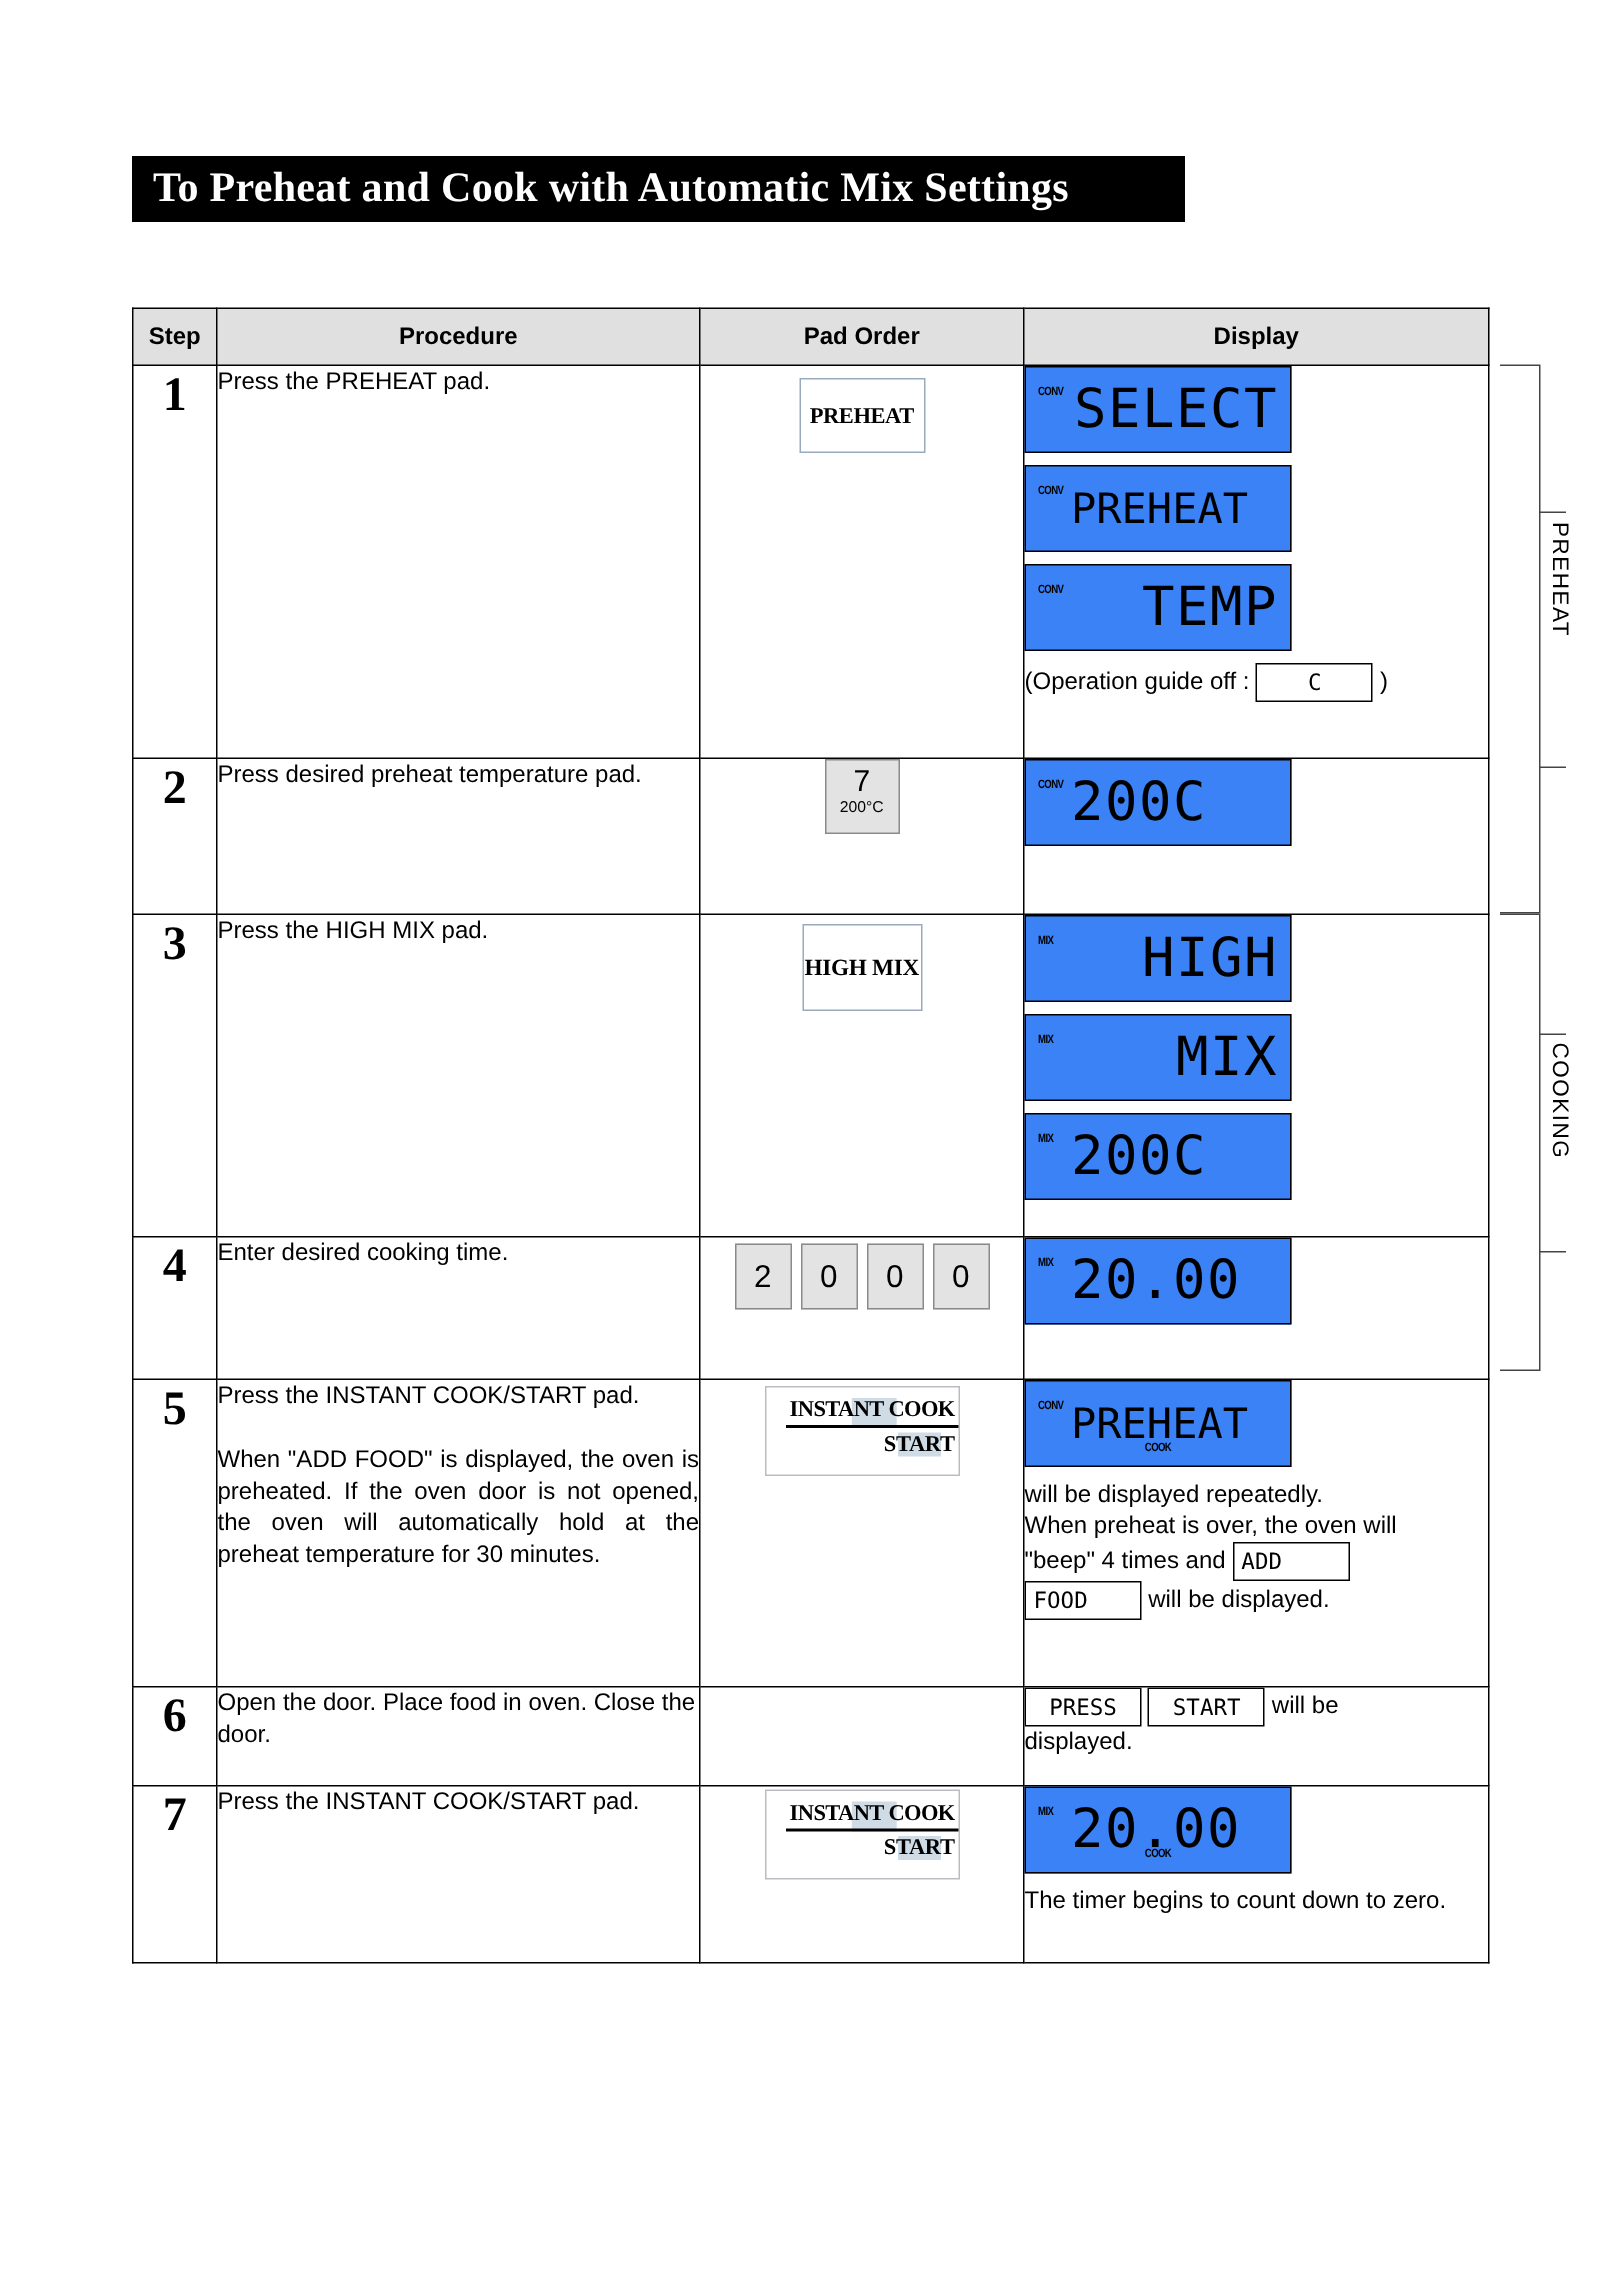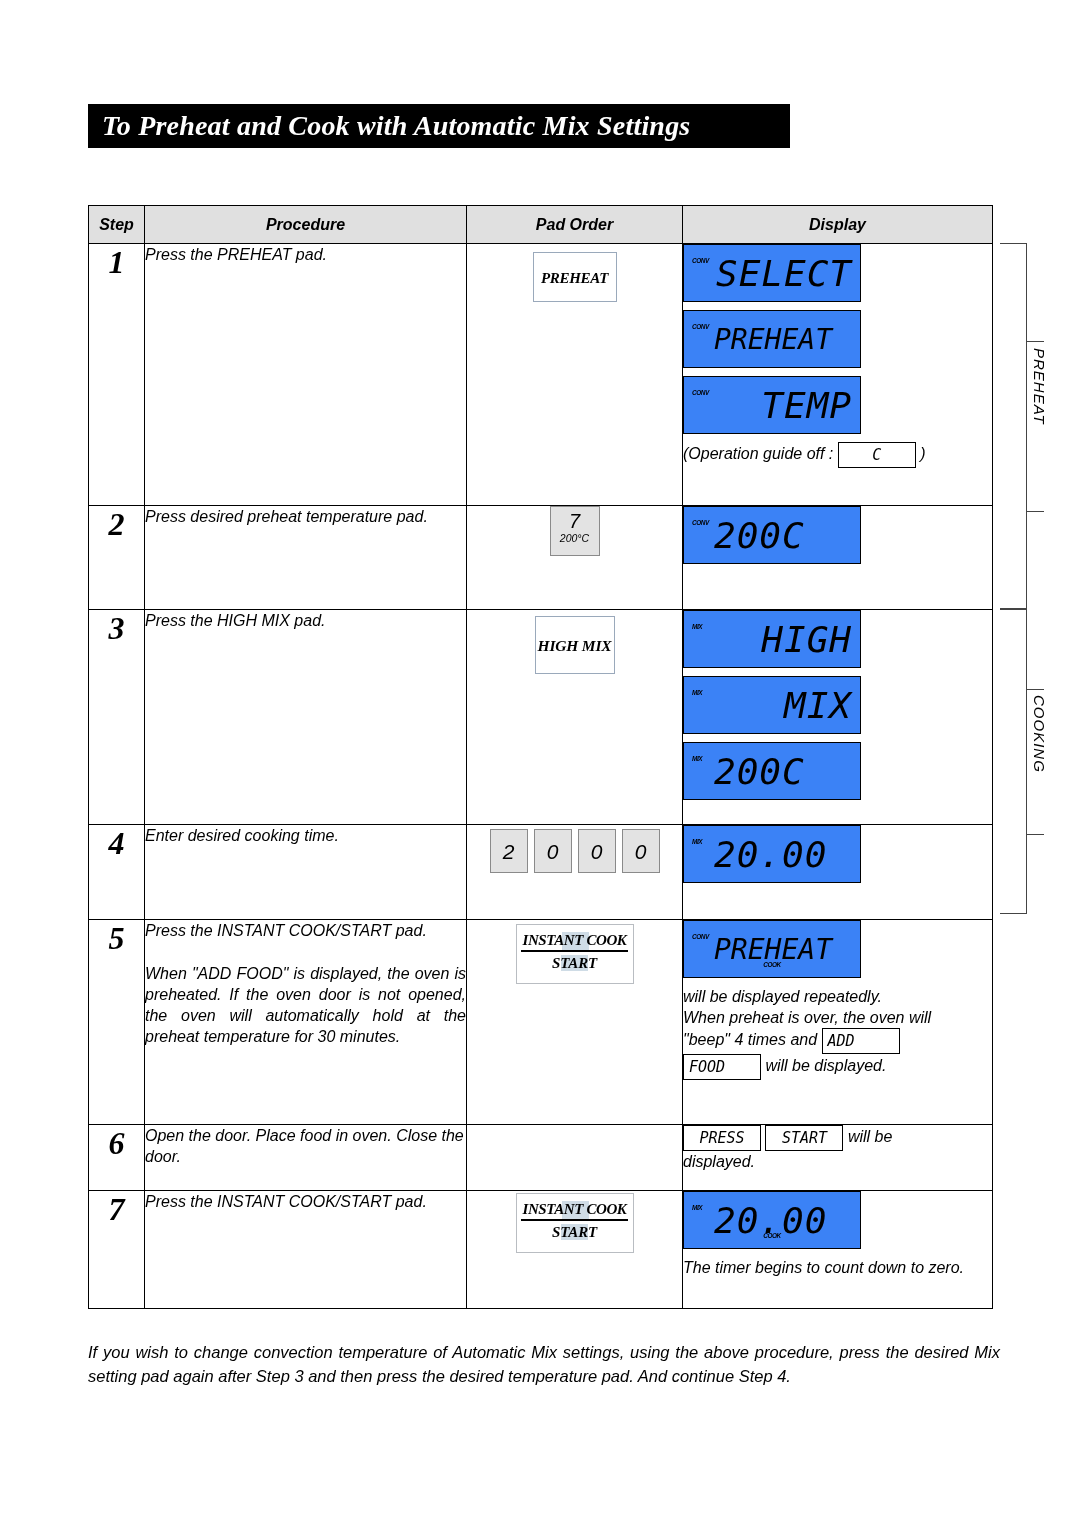--- a/index.html
+++ b/index.html
@@ -7,21 +7,21 @@
   body {
     width: 1080px;
     height: 1526px;
     background: #ffffff;
     font-family: "Liberation Sans", sans-serif;
     color: #000000;
     position: relative;
     overflow: hidden;
   }
 
-  .page { position: relative; width: 1080px; height: 1526px; font-style: italic; }
+  .page { position: relative; width: 1080px; height: 1526px; }
 
   
   .title-banner {
     position: absolute;
     left: 88px;
     top: 104px;
     width: 702px;
     height: 44px;
     background: #000000;
     display: flex;
@@ -117,23 +117,24 @@
     font-size: 15px;
     letter-spacing: -0.3px;
   }
   .pad-highmix {
     width: 80px; height: 58px;
     line-height: 58px;
     font-size: 15.5px;
     letter-spacing: -0.2px;
   }
   .pad-instant {
-    width: 118px; height: 60px;
+    width: 130px; height: 60px;
     border: 1.5px solid #b9bdc2;
     padding-top: 6px;
+    text-align: right;
   }
   .pad-instant .l1 {
     font-size: 15px;
     letter-spacing: -0.4px;
     border-bottom: 2px solid #000;
     display: inline-block;
     padding: 0 2px 1px 2px;
     background: linear-gradient(to right, transparent 38%, #cfdce6 38%, #cfdce6 64%, transparent 64%);
   }
   .pad-instant .l2 {
@@ -482,16 +483,15 @@
 
   <div class="bracket" style="top:609px;height:305px;">
     <div class="arm" style="top:0;"></div>
     <div class="spine" style="top:0;height:305px;"></div>
     <div class="arm" style="top:304px;"></div>
     <div class="tick" style="top:80px;"></div>
     <div class="tick" style="top:225px;"></div>
     <div class="blabel" style="top:86px;">COOKING</div>
   </div>
 
-  <div class="footer-note">If you wish to change convection temperature of Automatic Mix settings, using the above procedure, press the desired Mix setting pad again after Step 3 and then press the desired temperature pad. And continue Step 4.</div>
 
 
 </div>
 
 </body></html>

